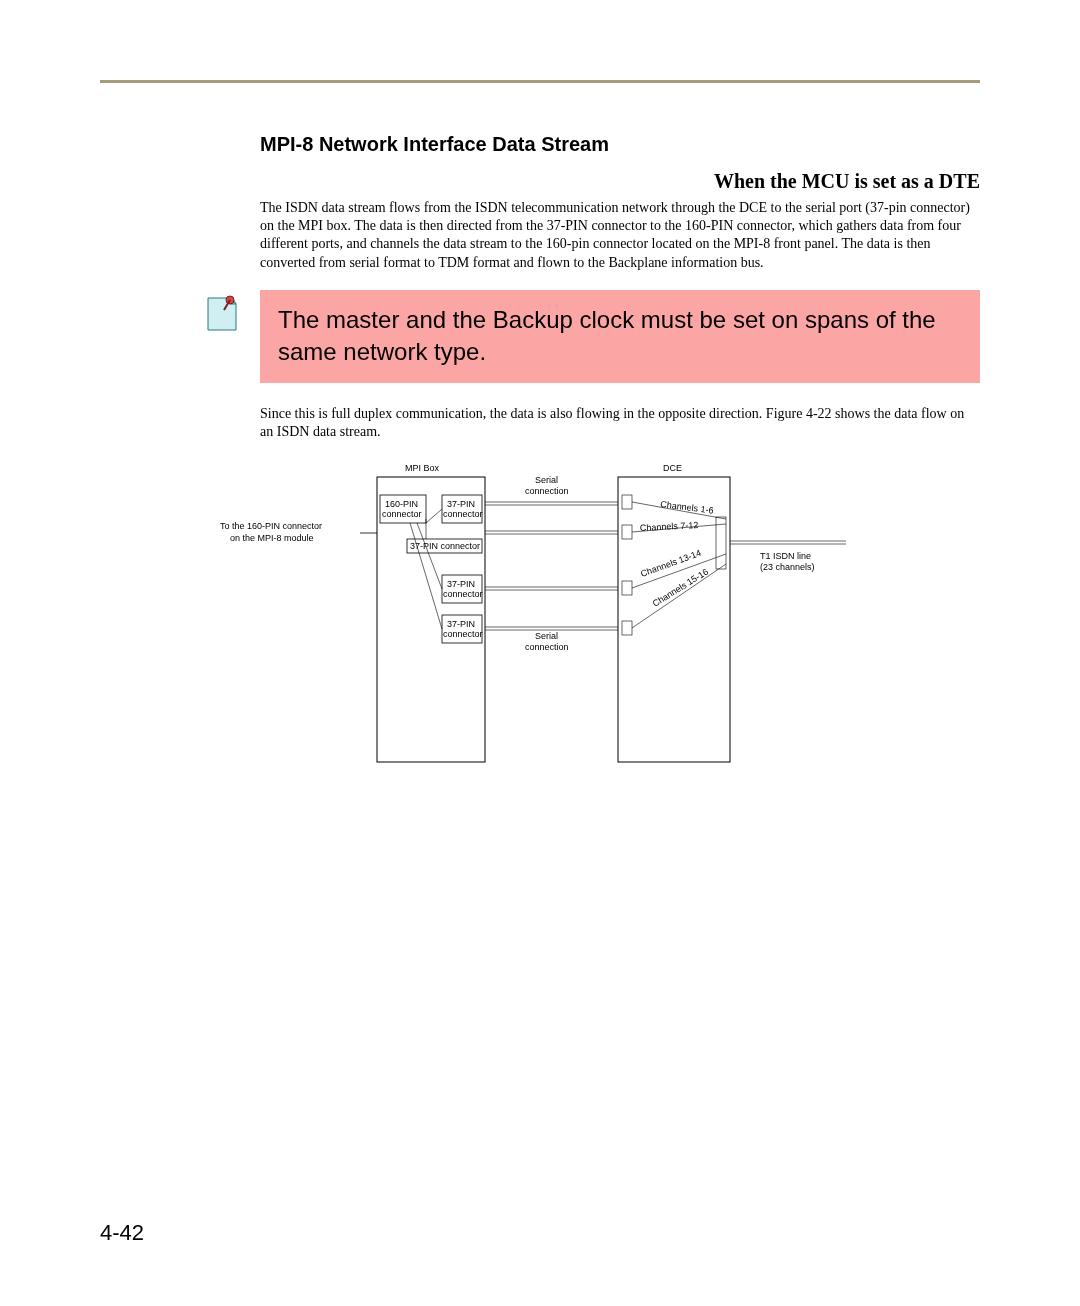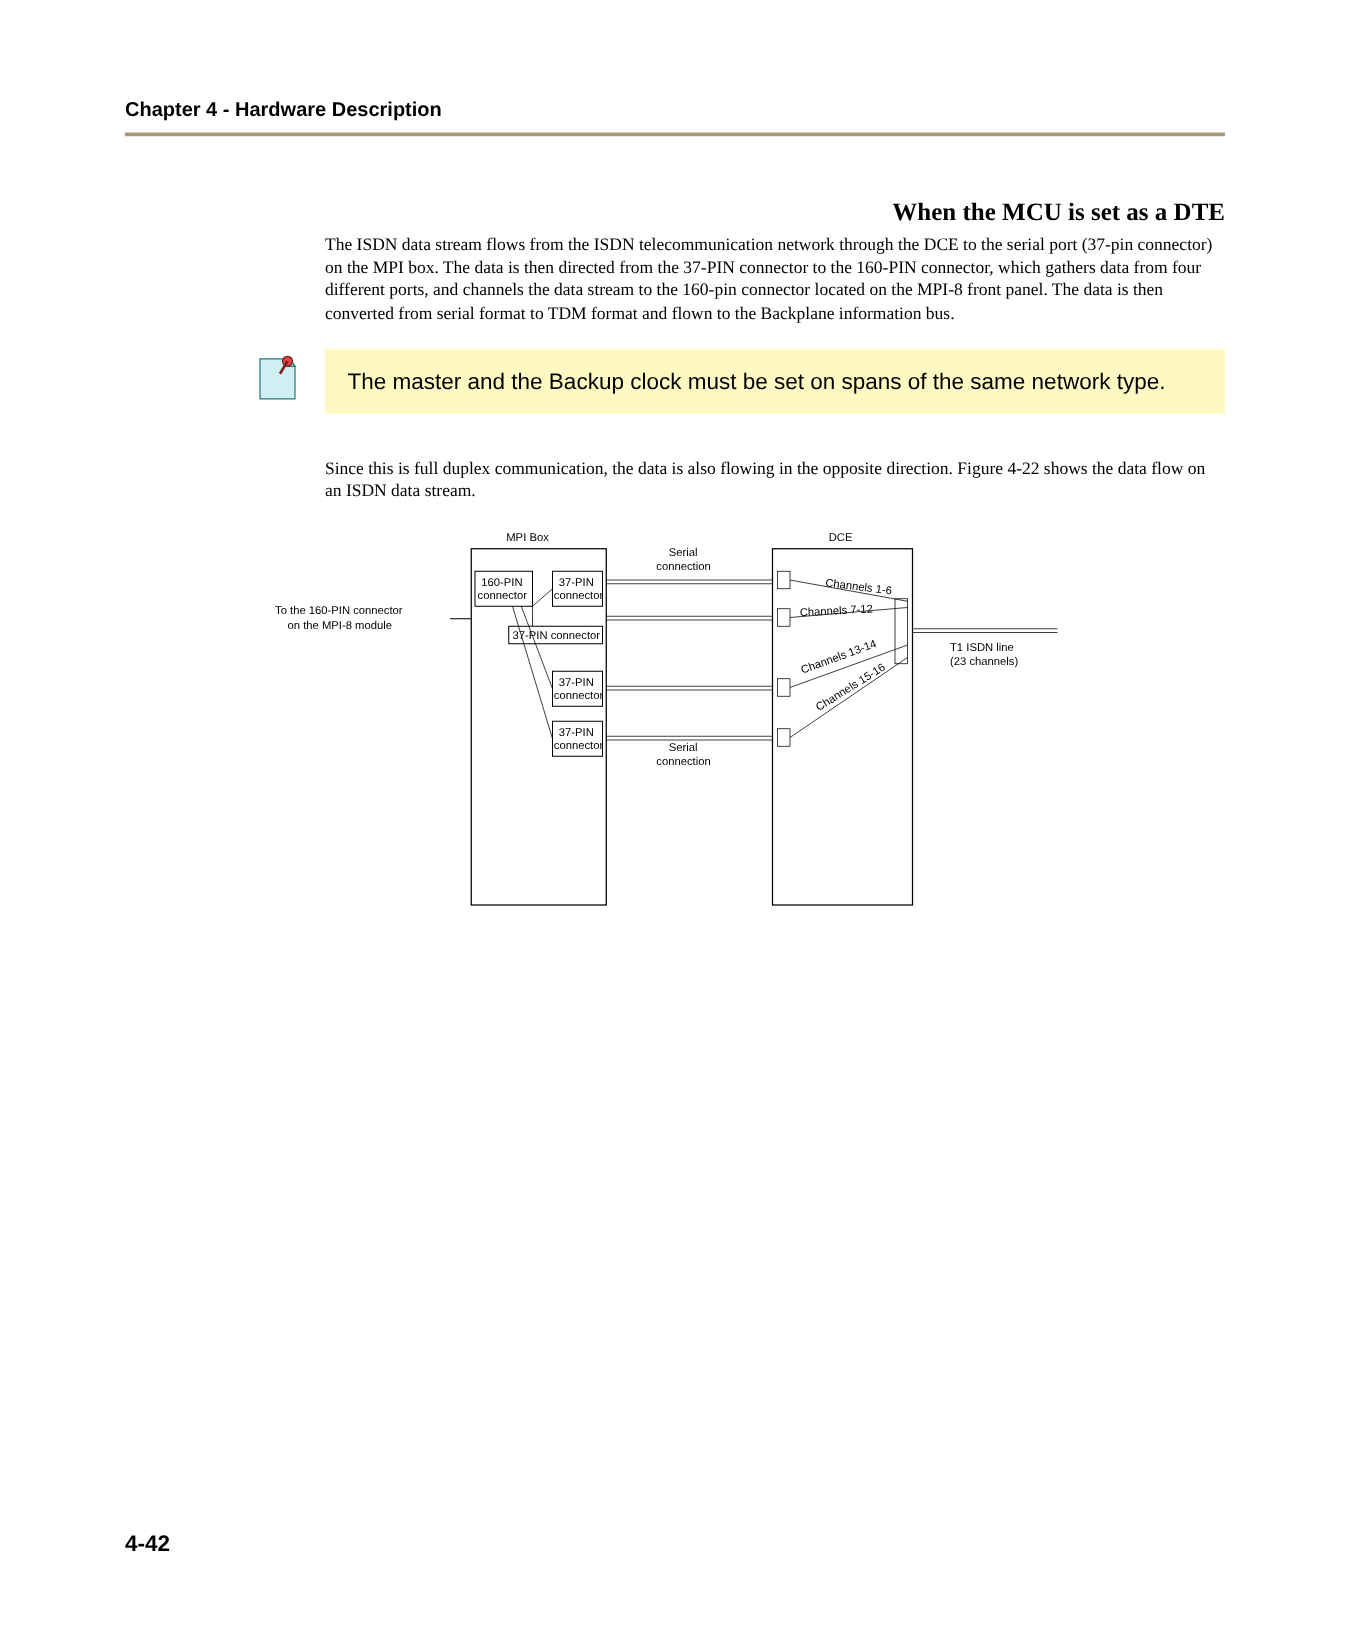--- a/index.html
+++ b/index.html
@@ -57,26 +57,26 @@
     position: absolute;
     left: -60px;
     top: 2px;
     width: 44px;
     height: 44px;
     display: flex;
     align-items: center;
     justify-content: center;
   }
   .note-box {
-    background: #fef9c3;
+    background: #fca5a5;
     padding: 14px 18px;
     font-family: Arial, Helvetica, sans-serif;
-    font-size: 18px;
+    font-size: 24px;
     line-height: 1.35;
-    margin-bottom: 36px;
+    margin-bottom: 22px;
   }
   .diagram-container {
     position: relative;
     width: 640px;
     height: 310px;
     margin: 14px 0 6px -50px;
   }
   .diagram-container svg {
     display: block;
   }
@@ -88,32 +88,32 @@
   .figure-caption {
     font-style: italic;
     font-size: 18px;
     margin: 16px 0 0 0;
   }
   .page-number {
     position: absolute;
     left: 100px;
     bottom: 60px;
     font-family: Arial, Helvetica, sans-serif;
-    font-weight: bold;
-    font-size: 18px;
+    font-weight: normal;
+    font-size: 22px;
   }
 </style>
 </head>
 <body>
 
 <div class="page">
-  <div class="chapter-header">Chapter 4 - Hardware Description</div>
   <hr class="header-rule">
 
   <div class="content">
+    <h2 class="section-title">MPI-8 Network Interface Data Stream</h2>
     <h3 class="sub-title">When the MCU is set as a DTE</h3>
     <p class="body-text">The ISDN data stream flows from the ISDN telecommunication network through the DCE to the serial port (37-pin connector) on the MPI box. The data is then directed from the 37-PIN connector to the 160-PIN connector, which gathers data from four different ports, and channels the data stream to the 160-pin connector located on the MPI-8 front panel. The data is then converted from serial format to TDM format and flown to the Backplane information bus.</p>
 
     <div class="note-row">
       <div class="note-icon">
         <svg width="44" height="44" viewBox="0 0 44 44">
           <path d="M8 6 L32 6 L36 12 L36 38 L8 38 Z" fill="#cfeff2" stroke="#2a7a7a" stroke-width="1"></path>
           <path d="M32 6 L36 12 L30 12 Z" fill="#9ed7db" stroke="#2a7a7a" stroke-width="1"></path>
           <circle cx="30" cy="8" r="4" fill="#d44" stroke="#7a1f1f" stroke-width="1"></circle>
           <line x1="30" y1="8" x2="24" y2="18" stroke="#7a1f1f" stroke-width="2"></line>

